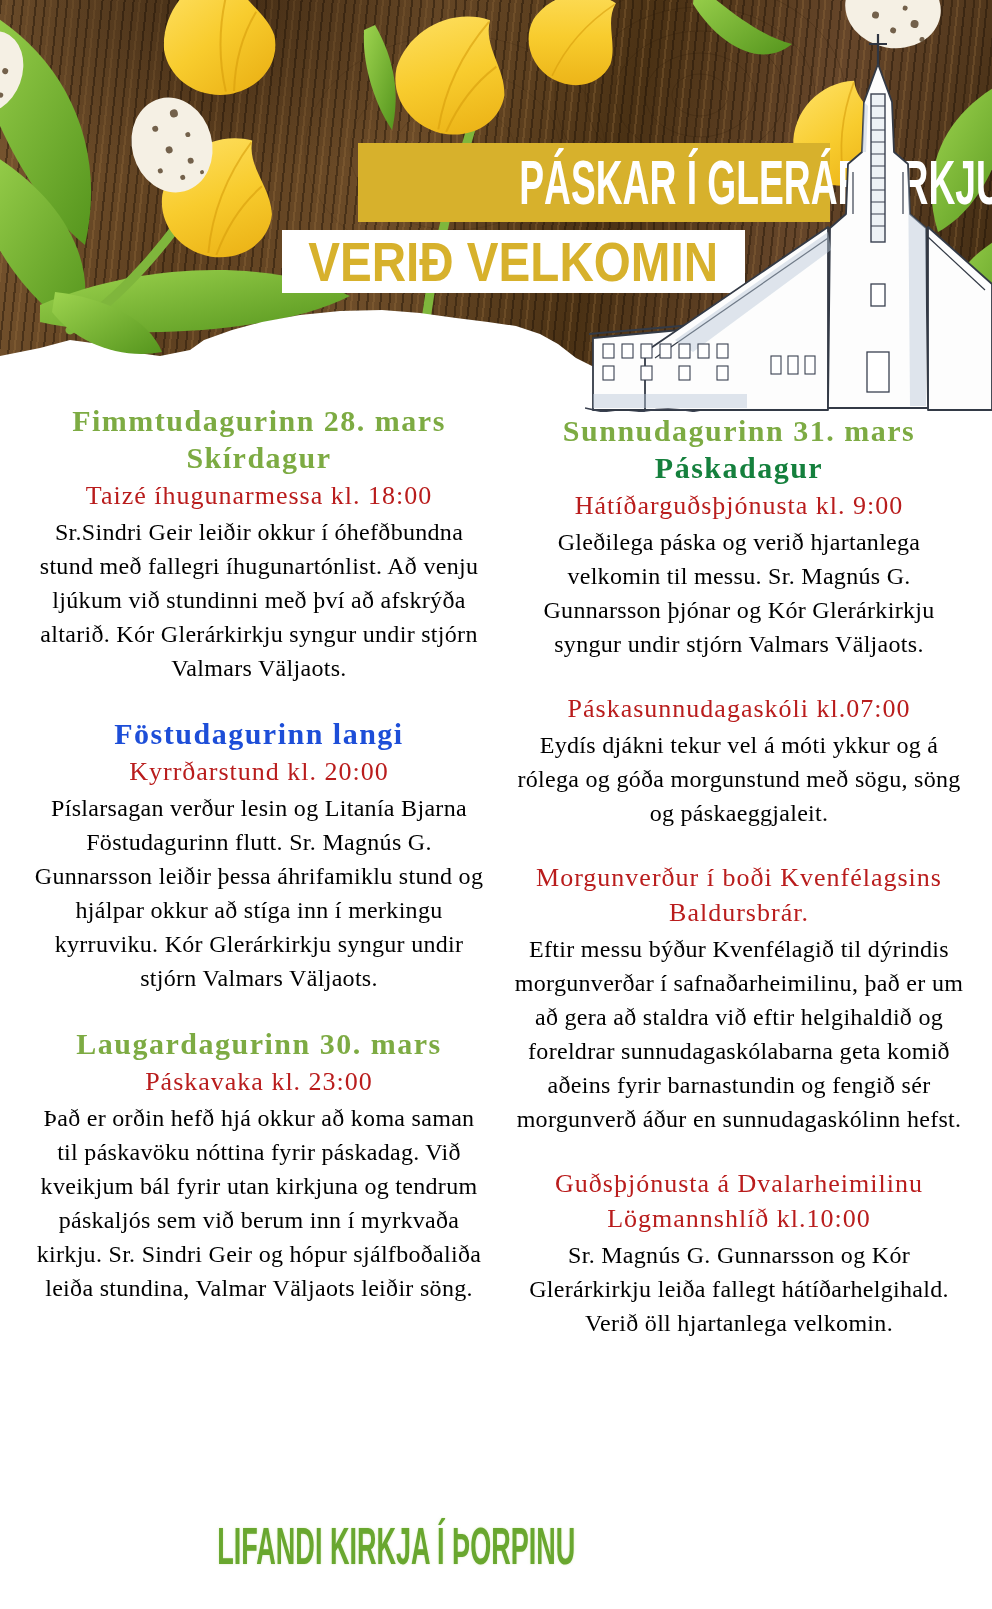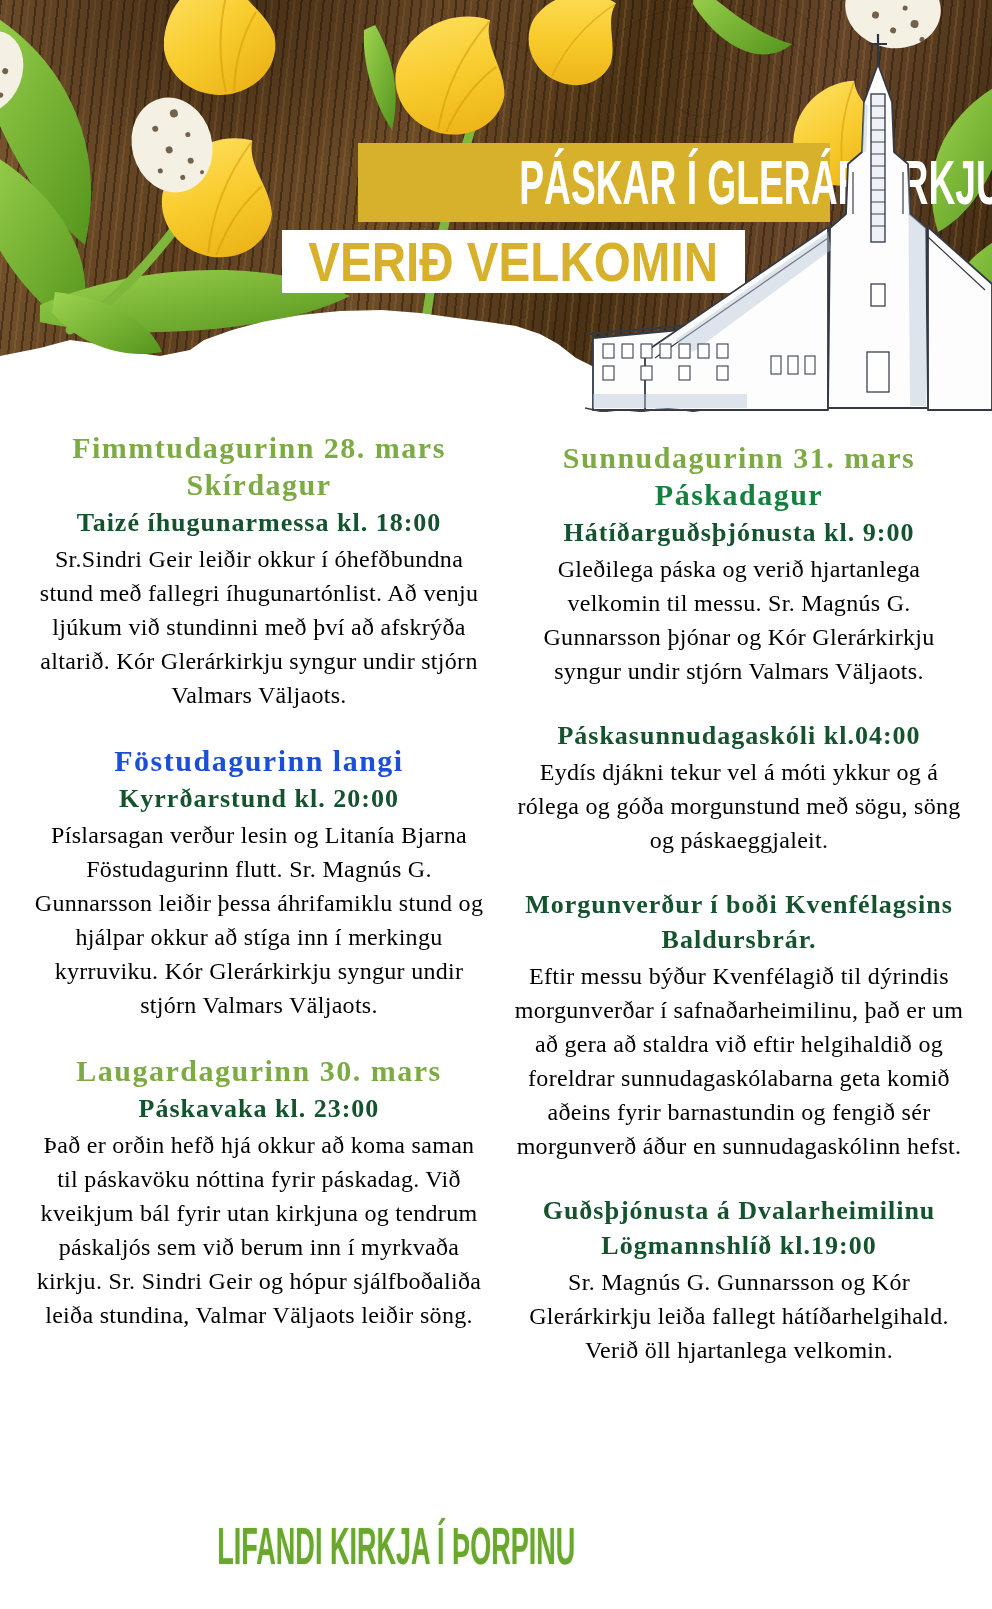--- a/index.html
+++ b/index.html
@@ -47,30 +47,30 @@
   }
 
   
   .content{
     position:absolute;top:396px;left:0;width:992px;
     display:flex;text-align:center;color:#1f1f1d;
   }
   .col{flex:1;min-width:0;}
   .col.left{padding:6px 10px 0 30px;}
   .col.right{padding:16px 24px 0 12px;}
-  .block{margin-bottom:30px;margin-top:27px;}
+  .block{margin-bottom:30px;}
   .h-line{
     display:block;font-weight:bold;font-size:30px;line-height:37px;
     letter-spacing:1.5px;
   }
   .h-line:empty{display:none;}
   h2{margin:0;}
   .event{
-    margin:2px 0 0;font-weight:bold;font-size:26px;line-height:35px;
-    letter-spacing:1px;color:#14532d;
+    margin:2px 0 0;font-weight:normal;font-size:26px;line-height:35px;
+    letter-spacing:1px;color:#b91c1c;
   }
   .body{
     margin:2px 0 0;font-size:24px;line-height:34px;letter-spacing:.3px;
     color:#000000;
   }
 
   
   .footer{
     position:absolute;top:1516px;left:0;width:792px;text-align:center;
   }
@@ -303,39 +303,39 @@
         </h2>
         <h3 class="event">Hátíðarguðsþjónusta kl. 9:00</h3>
         <p class="body">Gleðilega páska og verið hjartanlega velkomin til messu. Sr. Magnús G. Gunnarsson þjónar og Kór Glerárkirkju syngur undir stjórn Valmars Väljaots.</p>
       </section>
 
       <section class="block">
         <h2>
           
           
         </h2>
-        <h3 class="event">Páskasunnudagaskóli kl.04:00</h3>
+        <h3 class="event">Páskasunnudagaskóli kl.07:00</h3>
         <p class="body">Eydís djákni tekur vel á móti ykkur og á rólega og góða morgunstund með sögu, söng og páskaeggjaleit.</p>
       </section>
 
       <section class="block">
         <h2>
           
           
         </h2>
         <h3 class="event">Morgunverður í boði Kvenfélagsins Baldursbrár.</h3>
         <p class="body">Eftir messu býður Kvenfélagið til dýrindis morgunverðar í safnaðarheimilinu, það er um að gera að staldra við eftir helgihaldið og foreldrar sunnudagaskólabarna geta komið aðeins fyrir barnastundin og fengið sér morgunverð áður en sunnudagaskólinn hefst.</p>
       </section>
 
       <section class="block">
         <h2>
           
           
         </h2>
-        <h3 class="event">Guðsþjónusta á Dvalarheimilinu Lögmannshlíð kl.19:00</h3>
+        <h3 class="event">Guðsþjónusta á Dvalarheimilinu Lögmannshlíð kl.10:00</h3>
         <p class="body">Sr. Magnús G. Gunnarsson og Kór Glerárkirkju leiða fallegt hátíðarhelgihald. Verið öll hjartanlega velkomin.</p>
       </section>
 
     </div>
   </div>
 
   <div class="footer">
     <span style="color: rgb(105, 167, 47);">LIFANDI KIRKJA Í ÞORPINU</span>
   </div>
 

